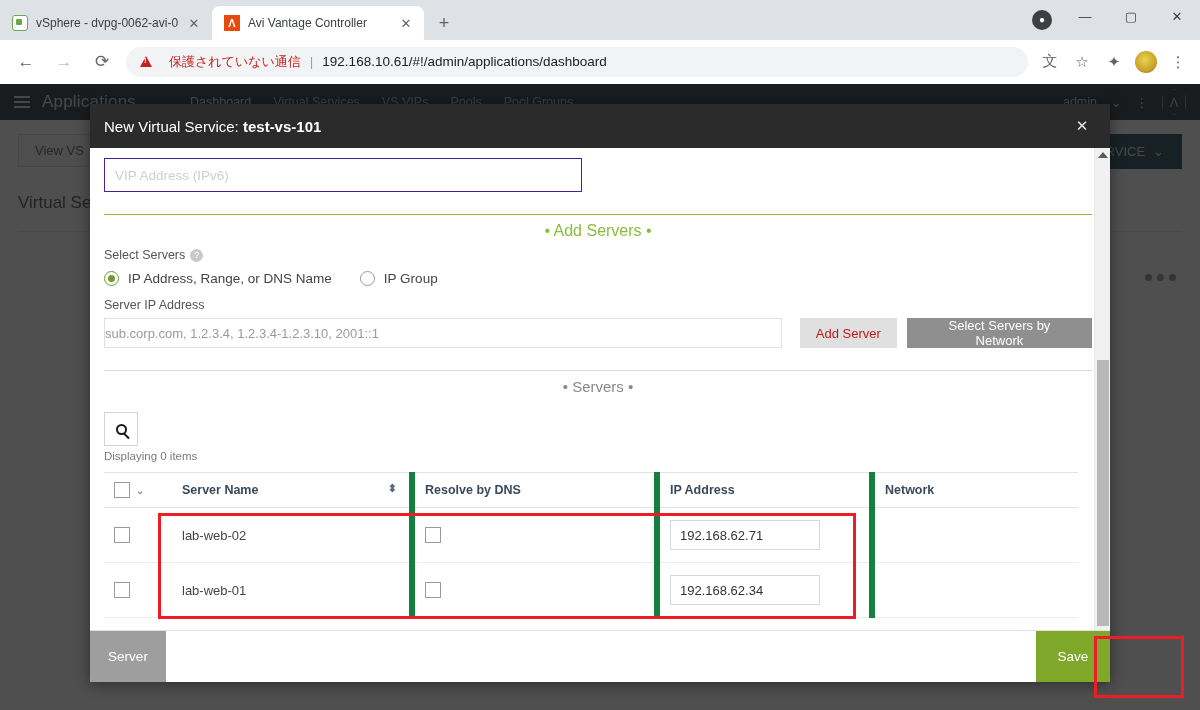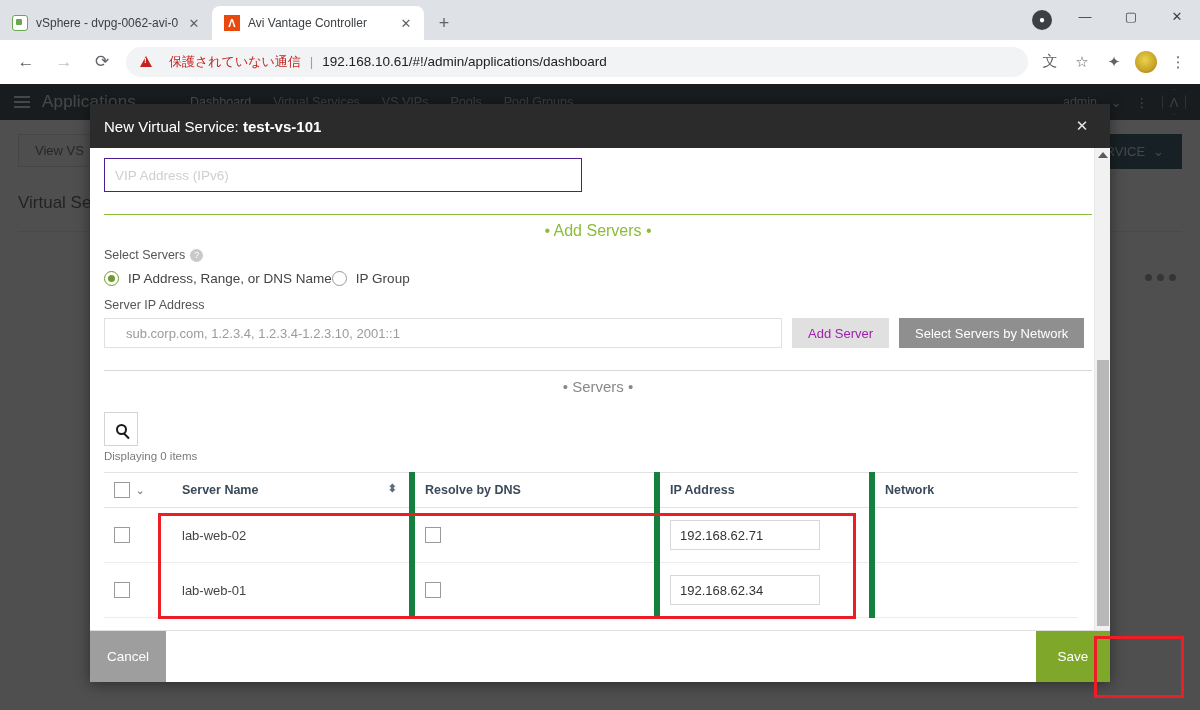--- a/index.html
+++ b/index.html
@@ -215,46 +215,46 @@
   .divider-title.gray .dt-label { color: #888; font-size: 15px; }
 
   .lbl { font-size: 12.5px; color: #555; display: flex; align-items: center; gap: 5px; }
   .help-q {
     width: 13px; height: 13px; border-radius: 50%;
     background: #c9c9c9; color: #fff; font-size: 9px;
     display: inline-flex; align-items: center; justify-content: center;
     line-height: 1;
   }
 
-  .radio-row { display: flex; align-items: center; margin-top: 9px; }
+  .radio-row { display: flex; align-items: center; gap: 28px; margin-top: 9px; }
   .radio { display: flex; align-items: center; gap: 9px; font-size: 13.5px; color: #444; }
   .radio-dot {
     width: 15px; height: 15px; border-radius: 50%;
     border: 1.5px solid #9a9a9a; background: #fff;
     display: flex; align-items: center; justify-content: center; flex: none;
   }
   .radio.sel .radio-dot { border-color: #6f9a2e; }
   .radio.sel .radio-dot::after {
     content: ""; width: 7px; height: 7px; border-radius: 50%; background: #6f9a2e;
   }
 
   .ip-row { display: flex; align-items: center; margin-top: 6px; gap: 10px; }
   .ip-input {
     width: 678px; height: 30px; border: 1px solid #e0e0e0; background: #fff;
-    padding: 0 21px; font-size: 13px; color: #555;
+    padding: 0 0; font-size: 13px; color: #555;
     font-family: "Liberation Sans", sans-serif;
   }
   .ip-input::placeholder { color: #9b9b9b; }
   .btn-flat {
     height: 30px; padding: 0 16px; border: none;
     font-size: 13px; color: #fff; background: #8f8f8f;
     font-family: "Liberation Sans", sans-serif;
     display: flex; align-items: center;
   }
-  .btn-flat.disabled { background: #e0e0e0; color: #a21caf; }
+  .btn-flat.disabled { background: #e0e0e0; color: #b91c1c; margin-left: 8px; }
 
   .search-sq {
     width: 34px; height: 34px; border: 1px solid #d4d4d4;
     background: #fff; display: flex; align-items: center; justify-content: center;
     margin-top: 8px;
   }
   .mag {
     width: 11px; height: 11px; border: 2px solid #1a1a1a;
     border-radius: 50%; position: relative;
   }
@@ -506,21 +506,21 @@
         </tbody>
       </table>
 
       <div class="modal-scroll">
         <div class="sb-arrow"></div>
         <div class="sb-thumb"></div>
       </div>
     </div>
 
     <div class="modal-footer">
-      <div class="btn-cancel">Cancel</div>
+      <div class="btn-cancel">Server</div>
       <div class="btn-save">Save</div>
     </div>
   </div>
 
   <div class="hl-rows"></div>
   <div class="hl-save"></div>
 
 </div>
 
 </body></html>

